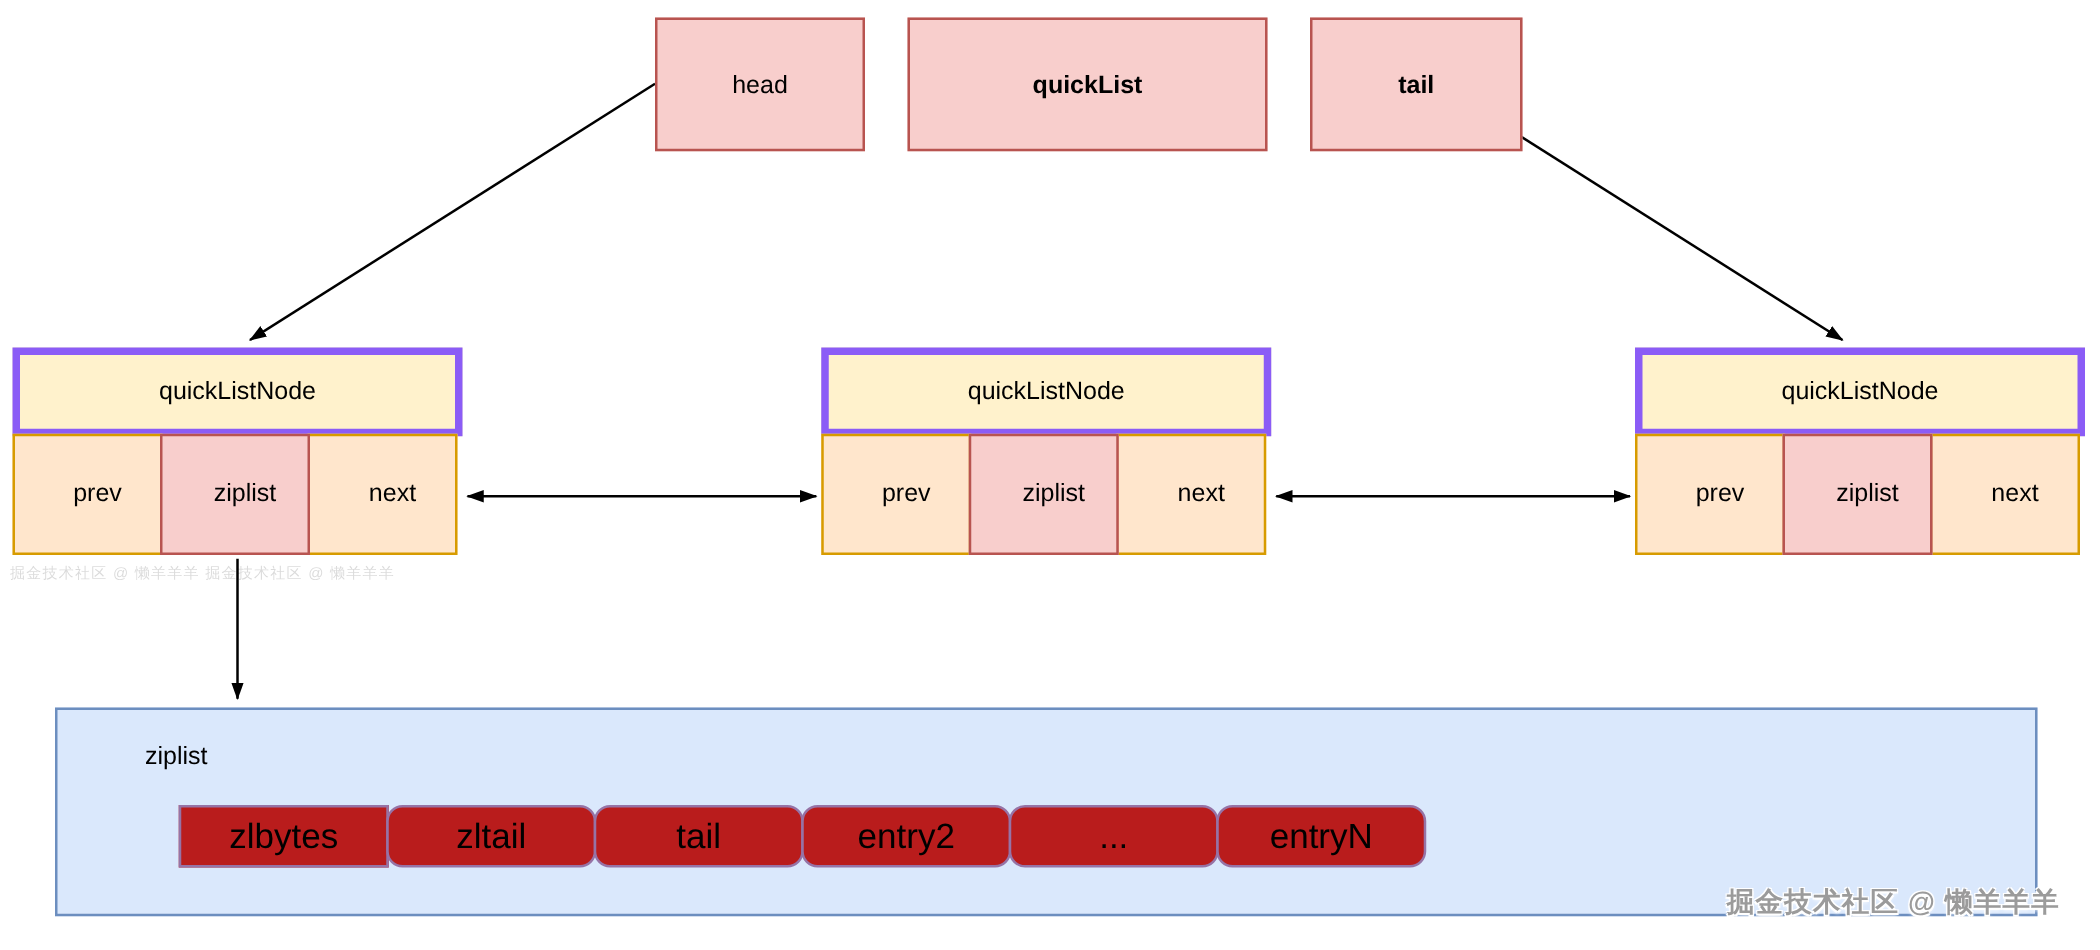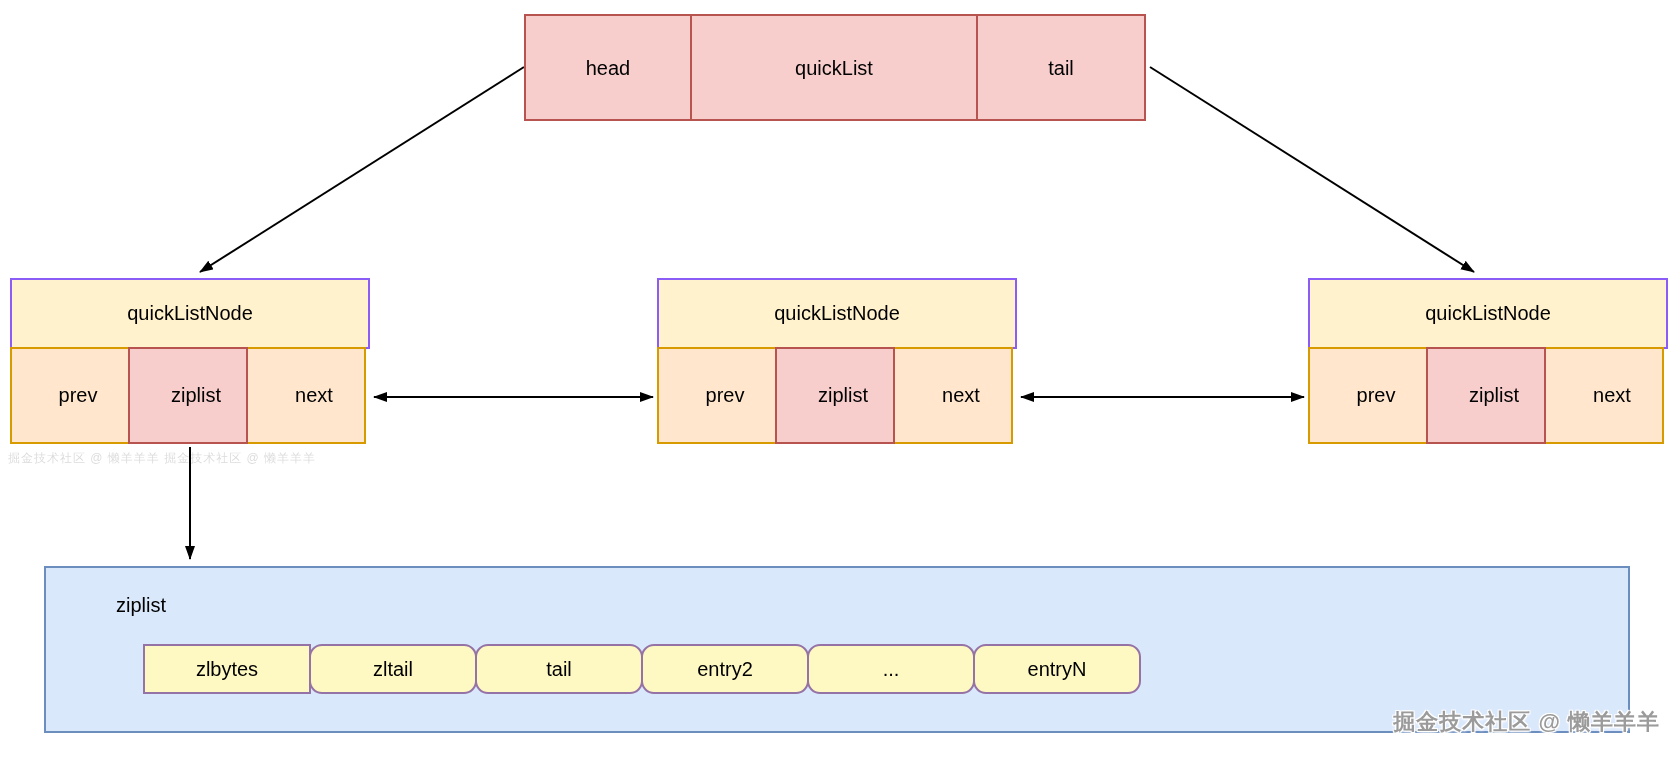--- a/index.html
+++ b/index.html
@@ -15,43 +15,43 @@
   .abs { position: absolute; }
   .cellrow { position: absolute; display: flex; }
   .cell {
     box-sizing: border-box;
     display: flex;
     align-items: center;
     justify-content: center;
     font-size: 20px;
     line-height: 1;
   }
-  .cell + .cell { margin-left: -2px; }
-
-  
-  .top-box { left: 524px; top: 14px; height: 107px; }
+  .cell + .cell { margin-left: -2px; font-weight: bold; }
+
+  
+  .top-box { left: 524px; top: 14px; height: 107px; gap: 36px; }
   .top-box .cell {
     height: 107px;
     background: #f8cecc;
     border: 2px solid #b85450;
   }
   .c-head  { width: 168px; }
   .c-qlist { width: 288px; }
   .c-tail  { width: 170px; }
 
   
   .node { position: absolute; top: 278px; width: 360px; }
   .node-1 { left: 10px; }
   .node-2 { left: 657px; }
   .node-3 { left: 1308px; }
   .node-header {
     box-sizing: border-box;
     height: 71px;
     background: #fff2cc;
-    border: 2px solid #8b5cf6;
+    border: 6px solid #8b5cf6;
     display: flex;
     align-items: center;
     justify-content: center;
     font-size: 20px;
     text-align: right;
   }
   .node-row { display: flex; margin-top: -2px; height: 97px; }
   .node-cell {
     box-sizing: border-box;
     width: 120px;
@@ -82,26 +82,26 @@
   }
   .ziplist-label {
     position: absolute;
     left: 70px; top: 26px;
     font-size: 20px;
   }
   .ziplist-row { position: absolute; left: 97px; top: 76px; display: flex; }
   .zcell {
     box-sizing: border-box;
     width: 168px; height: 50px;
-    background: #fef9c3;
+    background: #b91c1c;
     border: 2px solid #9673a6;
     display: flex;
     align-items: center;
     justify-content: center;
-    font-size: 20px;
+    font-size: 28px;
   }
   .zcell + .zcell { margin-left: -2px; border-radius: 13px; }
 
   
   .arrows {
     position: absolute;
     left: 0; top: 0;
     width: 1680px; height: 760px;
     pointer-events: none;
   }
@@ -114,21 +114,21 @@
     letter-spacing: 1px;
     color: #000000;
     opacity: 0.14;
     filter: blur(0.6px);
     white-space: nowrap;
     overflow: hidden;
   }
 
   
   .watermark {
-    right: 20px; top: 707px;
+    right: 32px; top: 707px;
     font-size: 22px;
     font-weight: bold;
     letter-spacing: 1px;
     color: #9b9b9b;
     text-shadow:
       -1px -1px 0 #ffffff, 1px -1px 0 #ffffff,
       -1px 1px 0 #ffffff, 1px 1px 0 #ffffff,
       0 2px 3px rgba(255,255,255,0.9);
     z-index: 6;
     white-space: nowrap;

